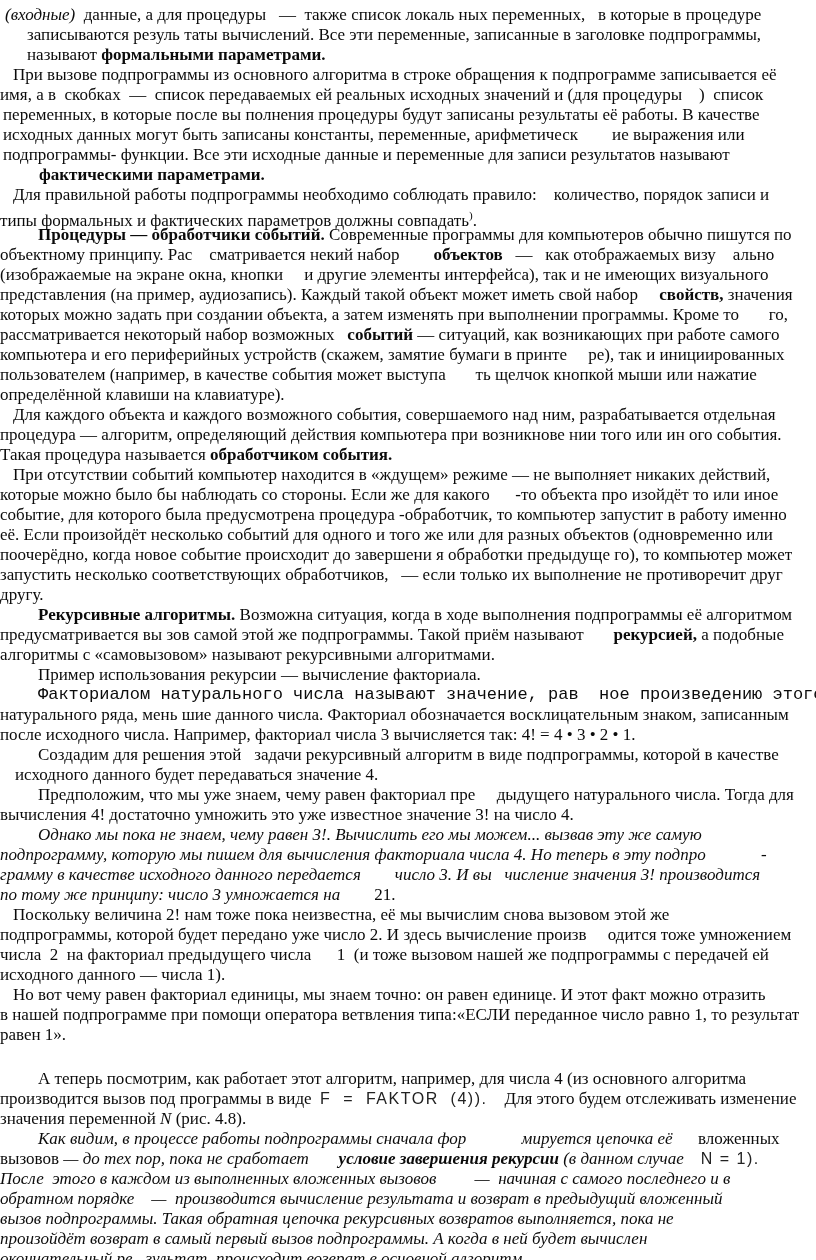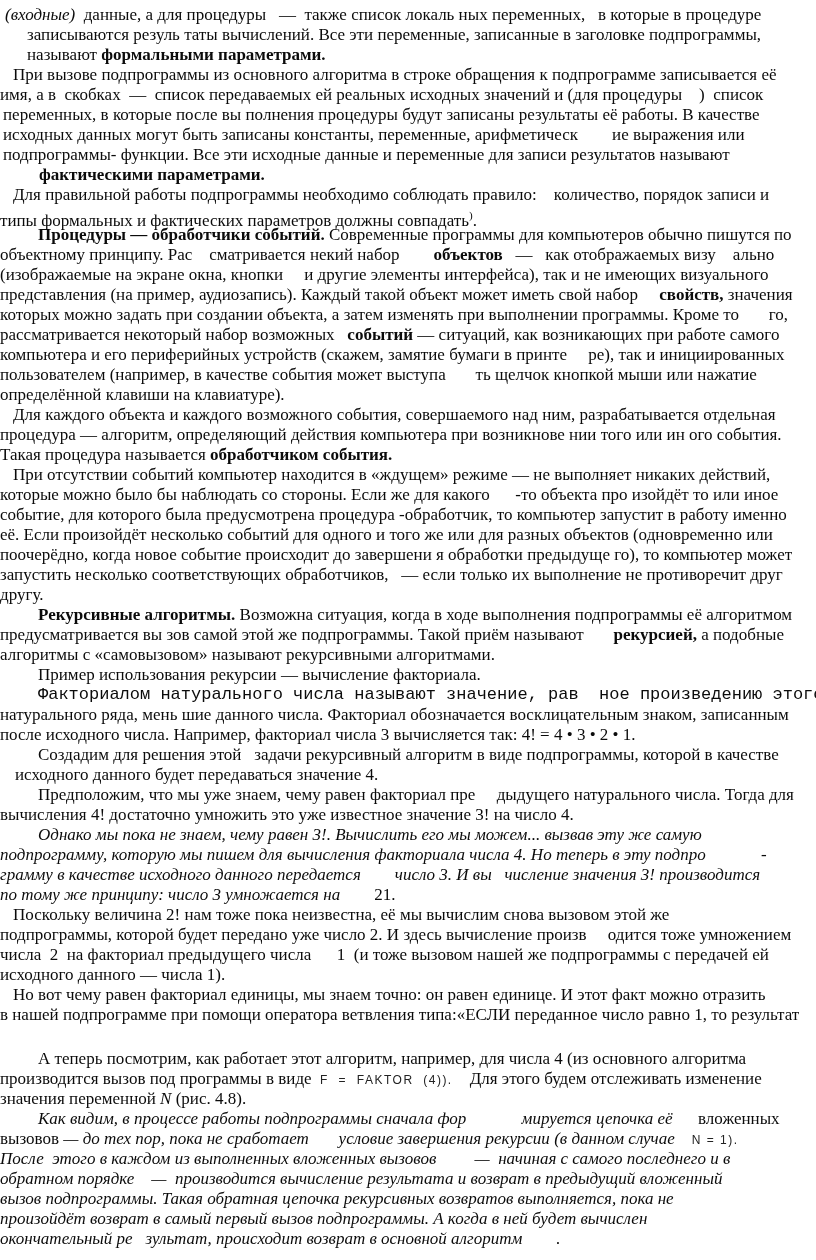--- a/index.html
+++ b/index.html
@@ -13,23 +13,23 @@
     font-size:17px; line-height:20px;
     color:#0b0b0b;
     padding-top:5px;
     box-sizing:border-box;
   }
   .line { white-space:pre; height:20px; }
   .line.gap { margin-top:24px; }
   .run-n  { }
   .run-b  { font-weight:bold; }
   .run-i  { font-style:italic; }
-  .run-bi { font-weight:normal; font-style:italic; }
+  .run-bi { font-weight:bold; font-style:italic; }
   .run-sup{ vertical-align:super; font-size:11px; }
-  .run-code { font-family:"Liberation Sans", sans-serif; font-size:12px; letter-spacing:1.5px; color:#222; }
+  .run-code { font-family:"Liberation Sans", sans-serif; font-size:16px; letter-spacing:1.5px; color:#222; }
 </style>
 </head>
 <body>
 
 <div class="page">
     <div class="line" style="padding-left: 5px;"><span class="run-i">(входные) </span><span class="run-n"> данные, а для процедуры   —  также список локаль ных переменных,   в которые в процедуре</span></div>
     <div class="line" style="padding-left: 27px;"><span class="run-n">записываются резуль таты вычислений. Все эти переменные, записанные в заголовке подпрограммы,</span></div>
     <div class="line" style="padding-left: 27px;"><span class="run-n">называют </span><span class="run-b">формальными параметрами.</span></div>
     <div class="line" style="padding-left: 13px;"><span class="run-n">При вызове подпрограммы из основного алгоритма в строке обращения к подпрограмме записывается её</span></div>
     <div class="line" style="padding-left: 0;"><span class="run-n">имя, а в  скобках  —  список передаваемых ей реальных исходных значений и (для процедуры    )  список</span></div>
@@ -72,20 +72,21 @@
     <div class="line" style="padding-left: 38px;"><span class="run-i">Однако мы пока не знаем, чему равен 3!. Вычислить его мы можем... вызвав эту же самую</span></div>
     <div class="line" style="padding-left: 0px;"><span class="run-i">подпрограмму, которую мы пишем для вычисления факториала числа 4. Но теперь в эту подпро</span><span class="run-n">             -</span></div>
     <div class="line" style="padding-left: 0px;"><span class="run-i">грамму в качестве исходного данного передается        число 3. И вы   числение значения 3! производится</span></div>
     <div class="line" style="padding-left: 0px;"><span class="run-i">по тому же принципу: число 3 умножается на        </span><span class="run-n">21.</span></div>
     <div class="line" style="padding-left: 13px;"><span class="run-n">Поскольку величина 2! нам тоже пока неизвестна, её мы вычислим снова вызовом этой же</span></div>
     <div class="line" style="padding-left: 0px;"><span class="run-n">подпрограммы, которой будет передано уже число 2. И здесь вычисление произв     одится тоже умножением</span></div>
     <div class="line" style="padding-left: 0px;"><span class="run-n">числа  2  на факториал предыдущего числа      1  (и тоже вызовом нашей же подпрограммы с передачей ей</span></div>
     <div class="line" style="padding-left: 0px;"><span class="run-n">исходного данного — числа 1).</span></div>
     <div class="line" style="padding-left: 13px;"><span class="run-n">Но вот чему равен факториал единицы, мы знаем точно: он равен единице. И этот факт можно отразить</span></div>
     <div class="line" style="padding-left: 0px;"><span class="run-n">в нашей подпрограмме при помощи оператора ветвления типа:«ЕСЛИ переданное число равно 1, то результат</span></div>
+    <div class="line" style="padding-left: 0px;"><span class="run-n">равен 1».</span></div>
     <div class="line gap" style="padding-left: 38px;"><span class="run-n">А теперь посмотрим, как работает этот алгоритм, например, для числа 4 (из основного алгоритма</span></div>
     <div class="line" style="padding-left: 0px;"><span class="run-n">производится вызов под программы в виде  </span><span class="run-code">F  =  FAKTOR  (4)).</span><span class="run-n">    Для этого будем отслеживать изменение</span></div>
     <div class="line" style="padding-left: 0px;"><span class="run-n">значения переменной </span><span class="run-i">N</span><span class="run-n"> (рис. 4.8).</span></div>
     <div class="line" style="padding-left: 38px;"><span class="run-i">Как видим, в процессе работы подпрограммы сначала фор</span><span class="run-n">             </span><span class="run-i">мируется цепочка её</span><span class="run-n">      </span><span class="run-n">вложенных</span></div>
     <div class="line" style="padding-left: 0px;"><span class="run-n">вызовов</span><span class="run-i"> — до тех пор, пока не сработает       </span><span class="run-bi">условие завершения рекурсии</span><span class="run-i"> (в данном случае    </span><span class="run-code">N = 1).</span></div>
     <div class="line" style="padding-left: 0px;"><span class="run-i">После  этого в каждом из выполненных вложенных вызовов         —  начиная с самого последнего и в</span></div>
     <div class="line" style="padding-left: 0px;"><span class="run-i">обратном порядке    —  производится вычисление результата и возврат в предыдущий вложенный</span></div>
     <div class="line" style="padding-left: 0px;"><span class="run-i">вызов подпрограммы. Такая обратная цепочка рекурсивных возвратов выполняется, пока не</span></div>
     <div class="line" style="padding-left: 0px;"><span class="run-i">произойдёт возврат в самый первый вызов подпрограммы. А когда в ней будет вычислен</span></div>
     <div class="line" style="padding-left: 0px;"><span class="run-i">окончательный ре   зультат, происходит возврат в основной алгоритм        .</span></div>

